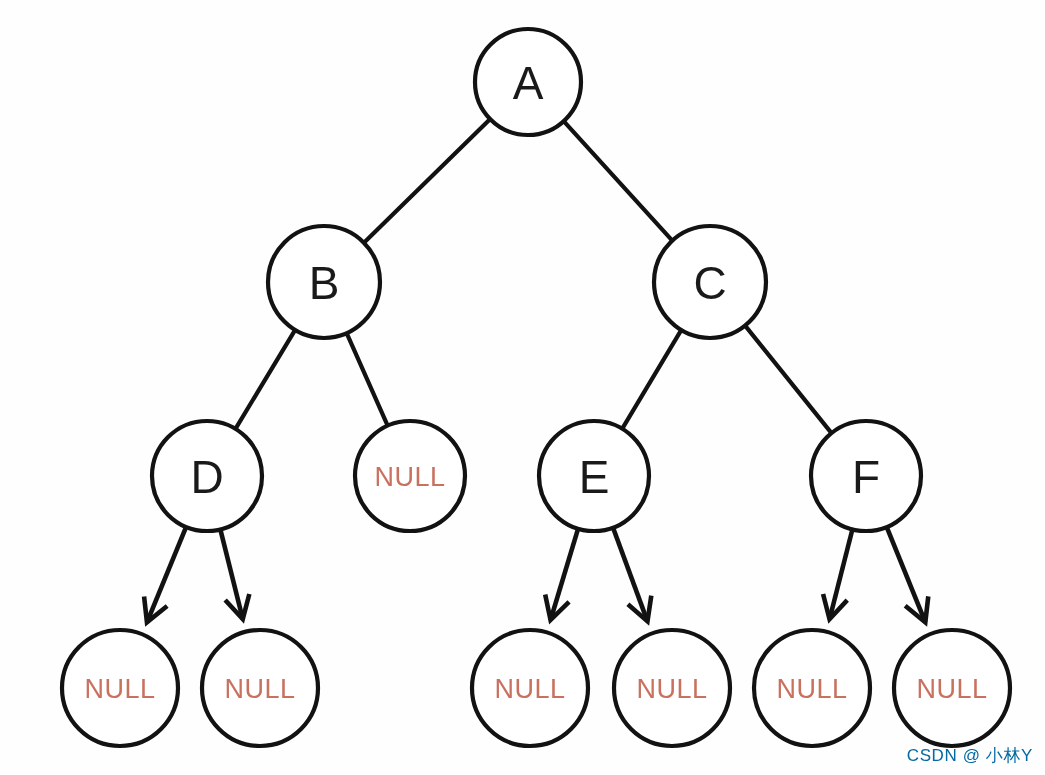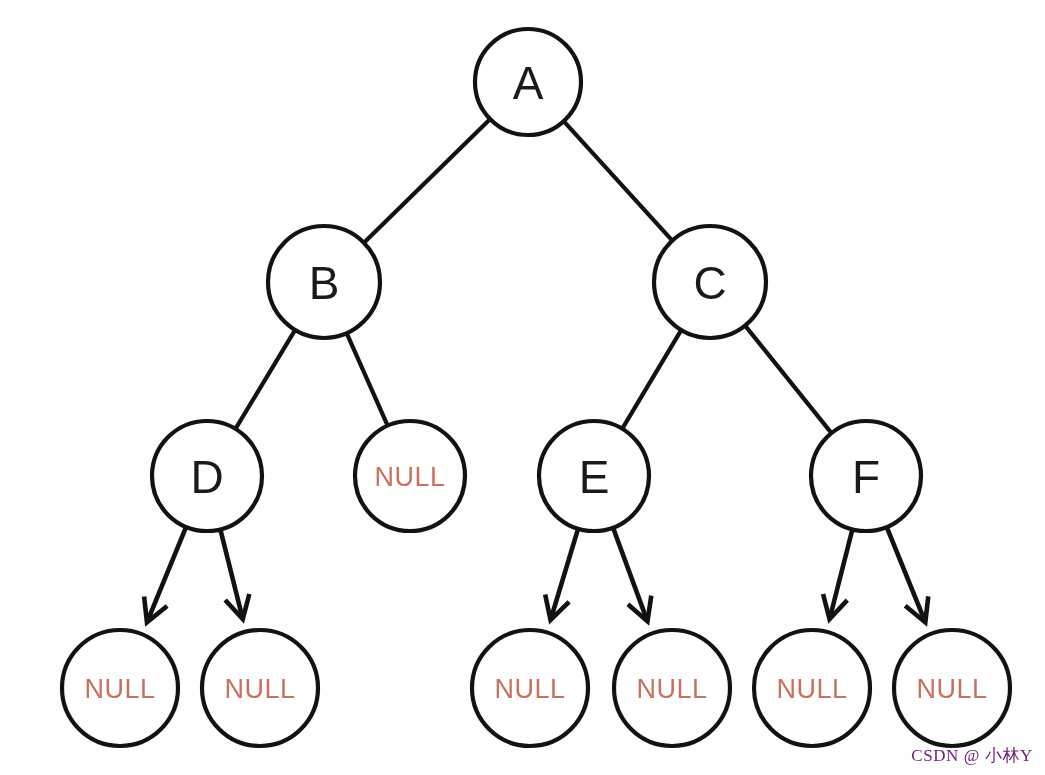--- a/index.html
+++ b/index.html
@@ -62,23 +62,23 @@
     fill: none;
     stroke: #121212;
     stroke-width: 4.6;
     stroke-linecap: butt;
     stroke-linejoin: miter;
   }
   .watermark {
     position: absolute;
     right: 12px;
     bottom: 8px;
-    font-family: Liberation Serif, serif;
+    font-family: Liberation Sans, sans-serif;
     font-size: 17px;
-    color: #701a75;
+    color: #0369a1;
     letter-spacing: 0.6px;
     white-space: nowrap;
     user-select: none;
   }
 </style>
 </head>
 <body>
 
 <div id="canvas">
   <svg id="tree-svg" viewBox="0 0 1045 775">

